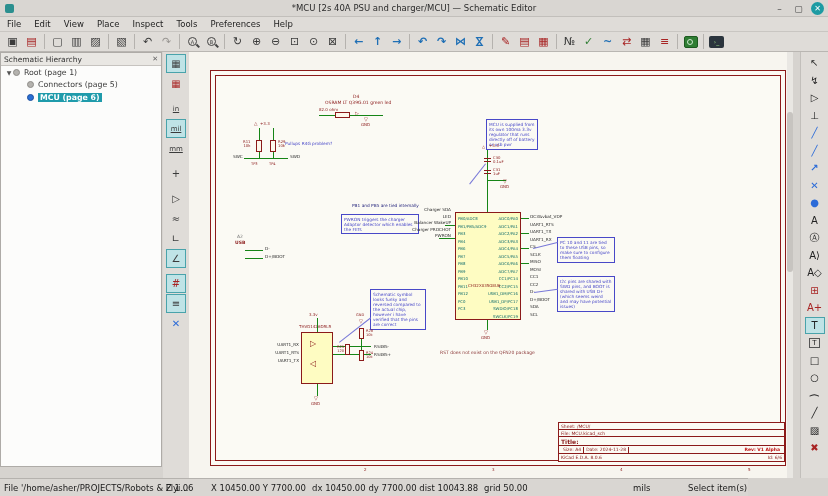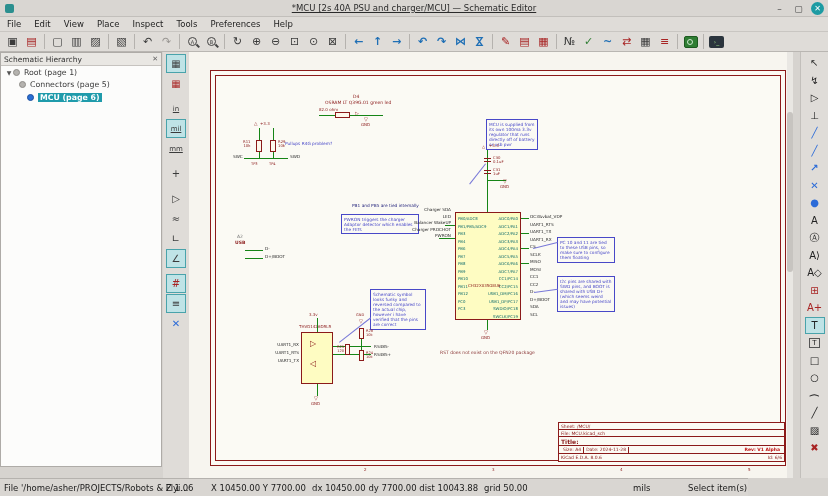--- a/index.html
+++ b/index.html
@@ -2,21 +2,21 @@
 <html><head>
 <meta charset="utf-8">
 <style>
   * { margin:0; padding:0; box-sizing:border-box; }
   html,body { width:828px; height:496px; overflow:hidden; }
   body { font-family:"DejaVu Sans", sans-serif; background:#d6d3cf; position:relative; font-size:9px; color:#222; }
 
   
   .titlebar { position:absolute; left:0; top:0; width:828px; height:17px; background:#d9d6d2; border-bottom:1px solid #c2bfbb; display:flex; align-items:center; }
   .titlebar .appico { width:9px; height:9px; margin-left:5px; background:#2b8f8f; border-radius:2px; }
-  .titlebar .wtitle { position:absolute; left:0; right:0; text-align:center; font-size:8.5px; color:#2a2a2a;text-decoration:underline; }
+  .titlebar .wtitle { position:absolute; left:0; right:0; text-align:center; font-size:8.5px; color:#2a2a2a; }
   .winbtns { position:absolute; right:4px; top:2px; display:flex; gap:6px; align-items:center; }
   .winbtn { width:13px; height:13px; display:flex; align-items:center; justify-content:center; font-size:9px; color:#444; }
   .winbtn.close { background:#1d9ba3; border-radius:50%; color:#fff; font-size:8px; }
 
   .menubar { position:absolute; left:0; top:17px; width:828px; height:15px; background:#dfdcd8; display:flex; align-items:center; gap:13px; padding-left:7px; border-bottom:1px solid #c9c6c2; }
   .menubar span { font-size:8.5px; color:#1d1d1d; }
 
   .toolbar { position:absolute; left:0; top:32px; width:828px; height:20px; background:#dfdcd8; border-bottom:1px solid #b9b6b2; display:flex; align-items:center; padding-left:3px; }
   .tb { width:19px; height:18px; display:flex; align-items:center; justify-content:center; font-size:11px; color:#3b3b3b; }
   .tb .g { pointer-events:none; }
@@ -236,21 +236,21 @@
 <div class="hpanel">
   <div class="hhead">
     <span class="ht">Schematic Hierarchy</span>
     <span class="hx">✕</span>
   </div>
   <div class="hrow" style="padding-left:4px">
     <span class="arr">▼</span>
     <span class="dot"></span>
     <span class="lbl">Root (page 1)</span>
   </div>
-  <div class="hrow" style="padding-left:18px">
+  <div class="hrow" style="padding-left:26px">
     <span class="dot"></span>
     <span class="lbl">Connectors (page 5)</span>
   </div>
   <div class="hrow sel" style="padding-left:26px">
     <span class="dot"></span>
     <span class="lbl">MCU (page 6)</span>
   </div>
 </div>
 
 <div class="ltools">

